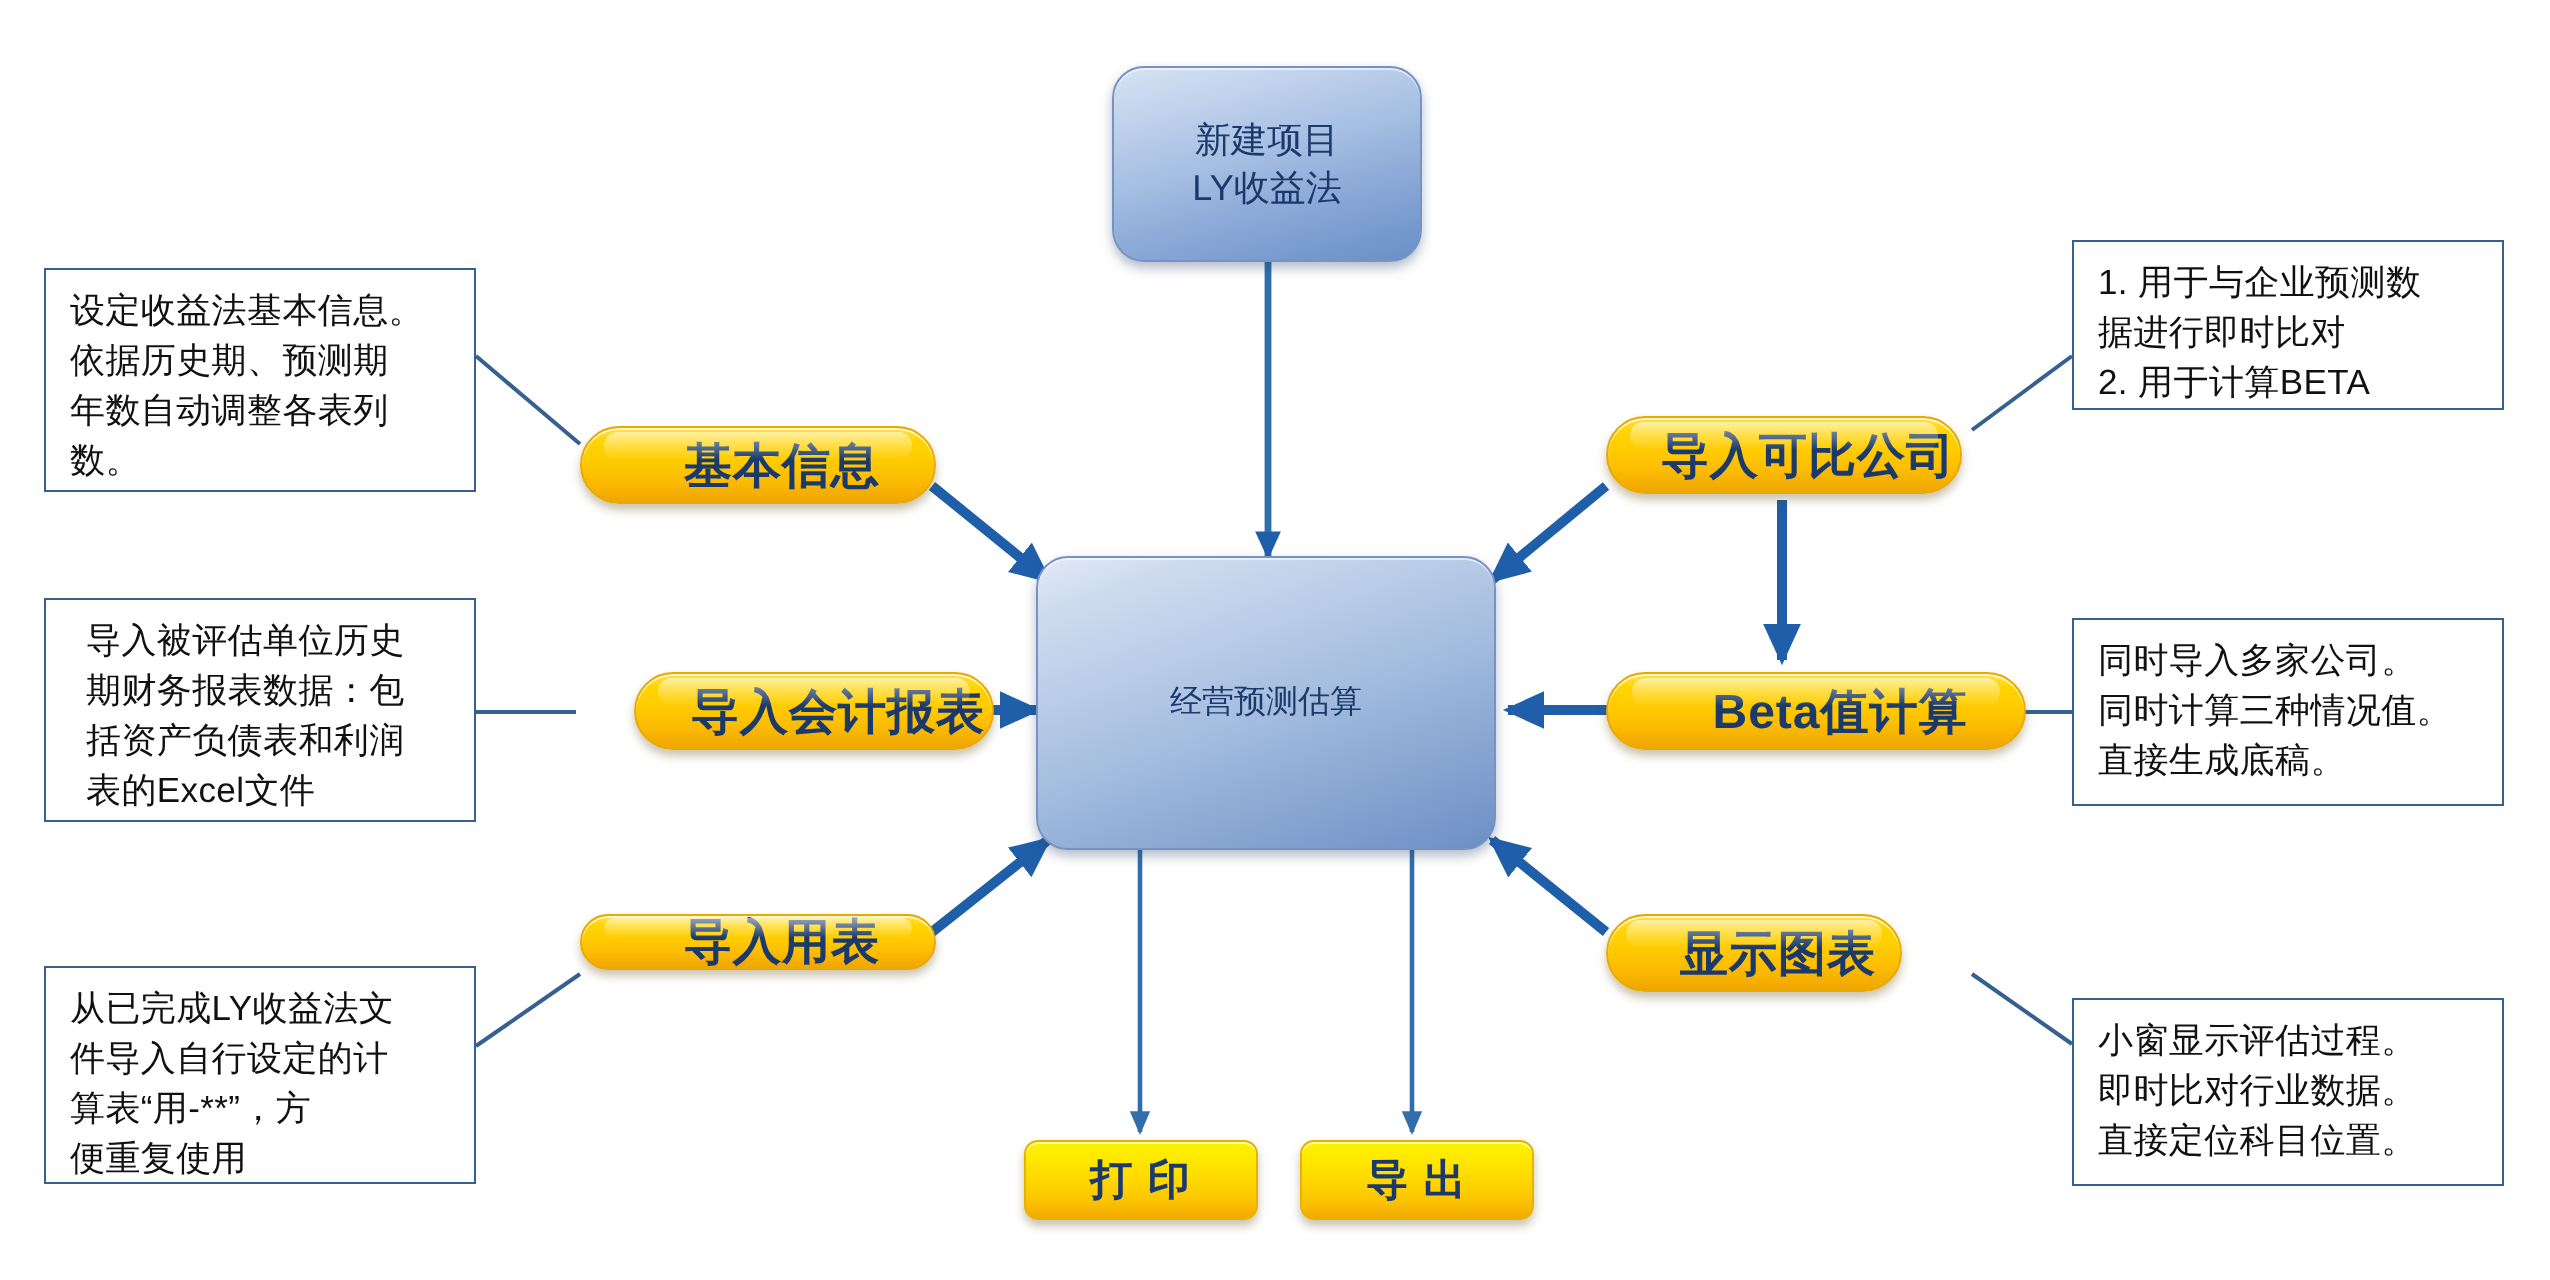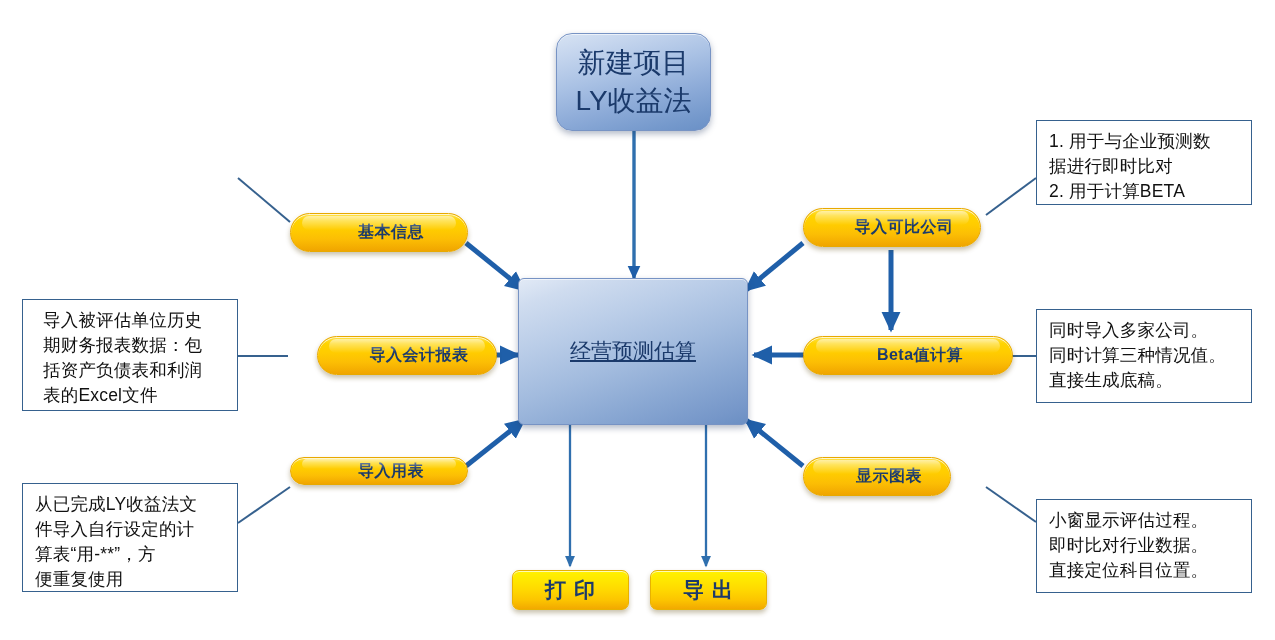--- a/index.html
+++ b/index.html
@@ -45,21 +45,21 @@
     box-sizing: border-box;
     border-radius: 999px;
     border: 1px solid #e8a900;
     background: linear-gradient(to bottom,
         #ffe14d 0%,
         #ffd400 18%,
         #ffcc00 42%,
         #fcbe04 68%,
         #f0a500 100%);
     color: #1b3a6b;
-    font-size: 16px;
+    font-size: 24px;
     font-weight: bold;
     display: flex;
     align-items: center;
     justify-content: center;
     text-align: center;
     box-shadow: 0 3px 5px rgba(90,70,10,0.33), inset 0 1px 0 rgba(255,255,255,0.75);
     z-index: 6;
     letter-spacing: 0.5px;
     padding-left: 24px;
   }
@@ -109,48 +109,47 @@
         #cedcf0 14%,
         #b4c9e7 38%,
         #9ab4db 62%,
         #7f9dcb 84%,
         #6e8fc2 100%);
     color: #1b3a6b;
     display: flex;
     align-items: center;
     justify-content: center;
     text-align: center;
-    font-size: 28px;
+    font-size: 18px;
     line-height: 1.35;
     box-shadow: 0 3px 6px rgba(40,60,100,0.35), inset 0 1px 0 rgba(255,255,255,0.6);
     z-index: 4;
     white-space: pre-line;
   }
   #node-start {
     border-radius: 16px;
     background: linear-gradient(165deg,
         #d7e3f3 0%,
         #c6d6ee 16%,
         #a9c1e4 42%,
         #8dabd8 66%,
         #7599cc 88%,
         #6a90c6 100%);
   }
   #node-core {
-    border-radius: 6px;
-    font-size: 21px;
+    border-radius: 16px;
+    font-size: 16px;
     background: linear-gradient(160deg,
         #e2eaf6 0%,
         #cfdcef 12%,
         #bacde8 32%,
         #a2bbde 54%,
         #8aa8d3 74%,
         #7697c9 92%,
         #6b8fc3 100%);
-    text-decoration: underline;
   }
 </style>
 </head>
 <body>
 
 <div id="canvas">
 
   <svg id="wires" viewBox="0 0 1275 640" width="1275" height="640">
     <defs>
       <marker id="arrowThick" viewBox="0 0 10 10" refX="8.4" refY="5" markerWidth="4.3" markerHeight="4.3" orient="auto-start-reverse">
@@ -235,20 +234,24 @@
   <div class="pill" style="left:803px; top:208px; width:178px; height:39px;">导入可比公司</div>
 
   <div class="pill" style="left:803px; top:336px; width:210px; height:39px;">Beta值计算</div>
 
   <div class="pill" style="left:803px; top:457px; width:148px; height:39px;">显示图表</div>
 
   <div class="rectbtn" style="left:512px; top:570px; width:117px; height:40px;">打 印</div>
 
   <div class="rectbtn" style="left:650px; top:570px; width:117px; height:40px;">导 出</div>
 
+  <div class="note" style="left:22px; top:134px; width:216px; height:112px;">设定收益法基本信息。
+依据历史期、预测期
+年数自动调整各表列
+数。</div>
 
   <div class="note" style="left:22px; top:299px; width:216px; height:112px;padding-left:20px;">导入被评估单位历史
 期财务报表数据：包
 括资产负债表和利润
 表的Excel文件</div>
 
   <div class="note" style="left:22px; top:483px; width:216px; height:109px;">从已完成LY收益法文
 件导入自行设定的计
 算表“用-**”，方
 便重复使用</div>

